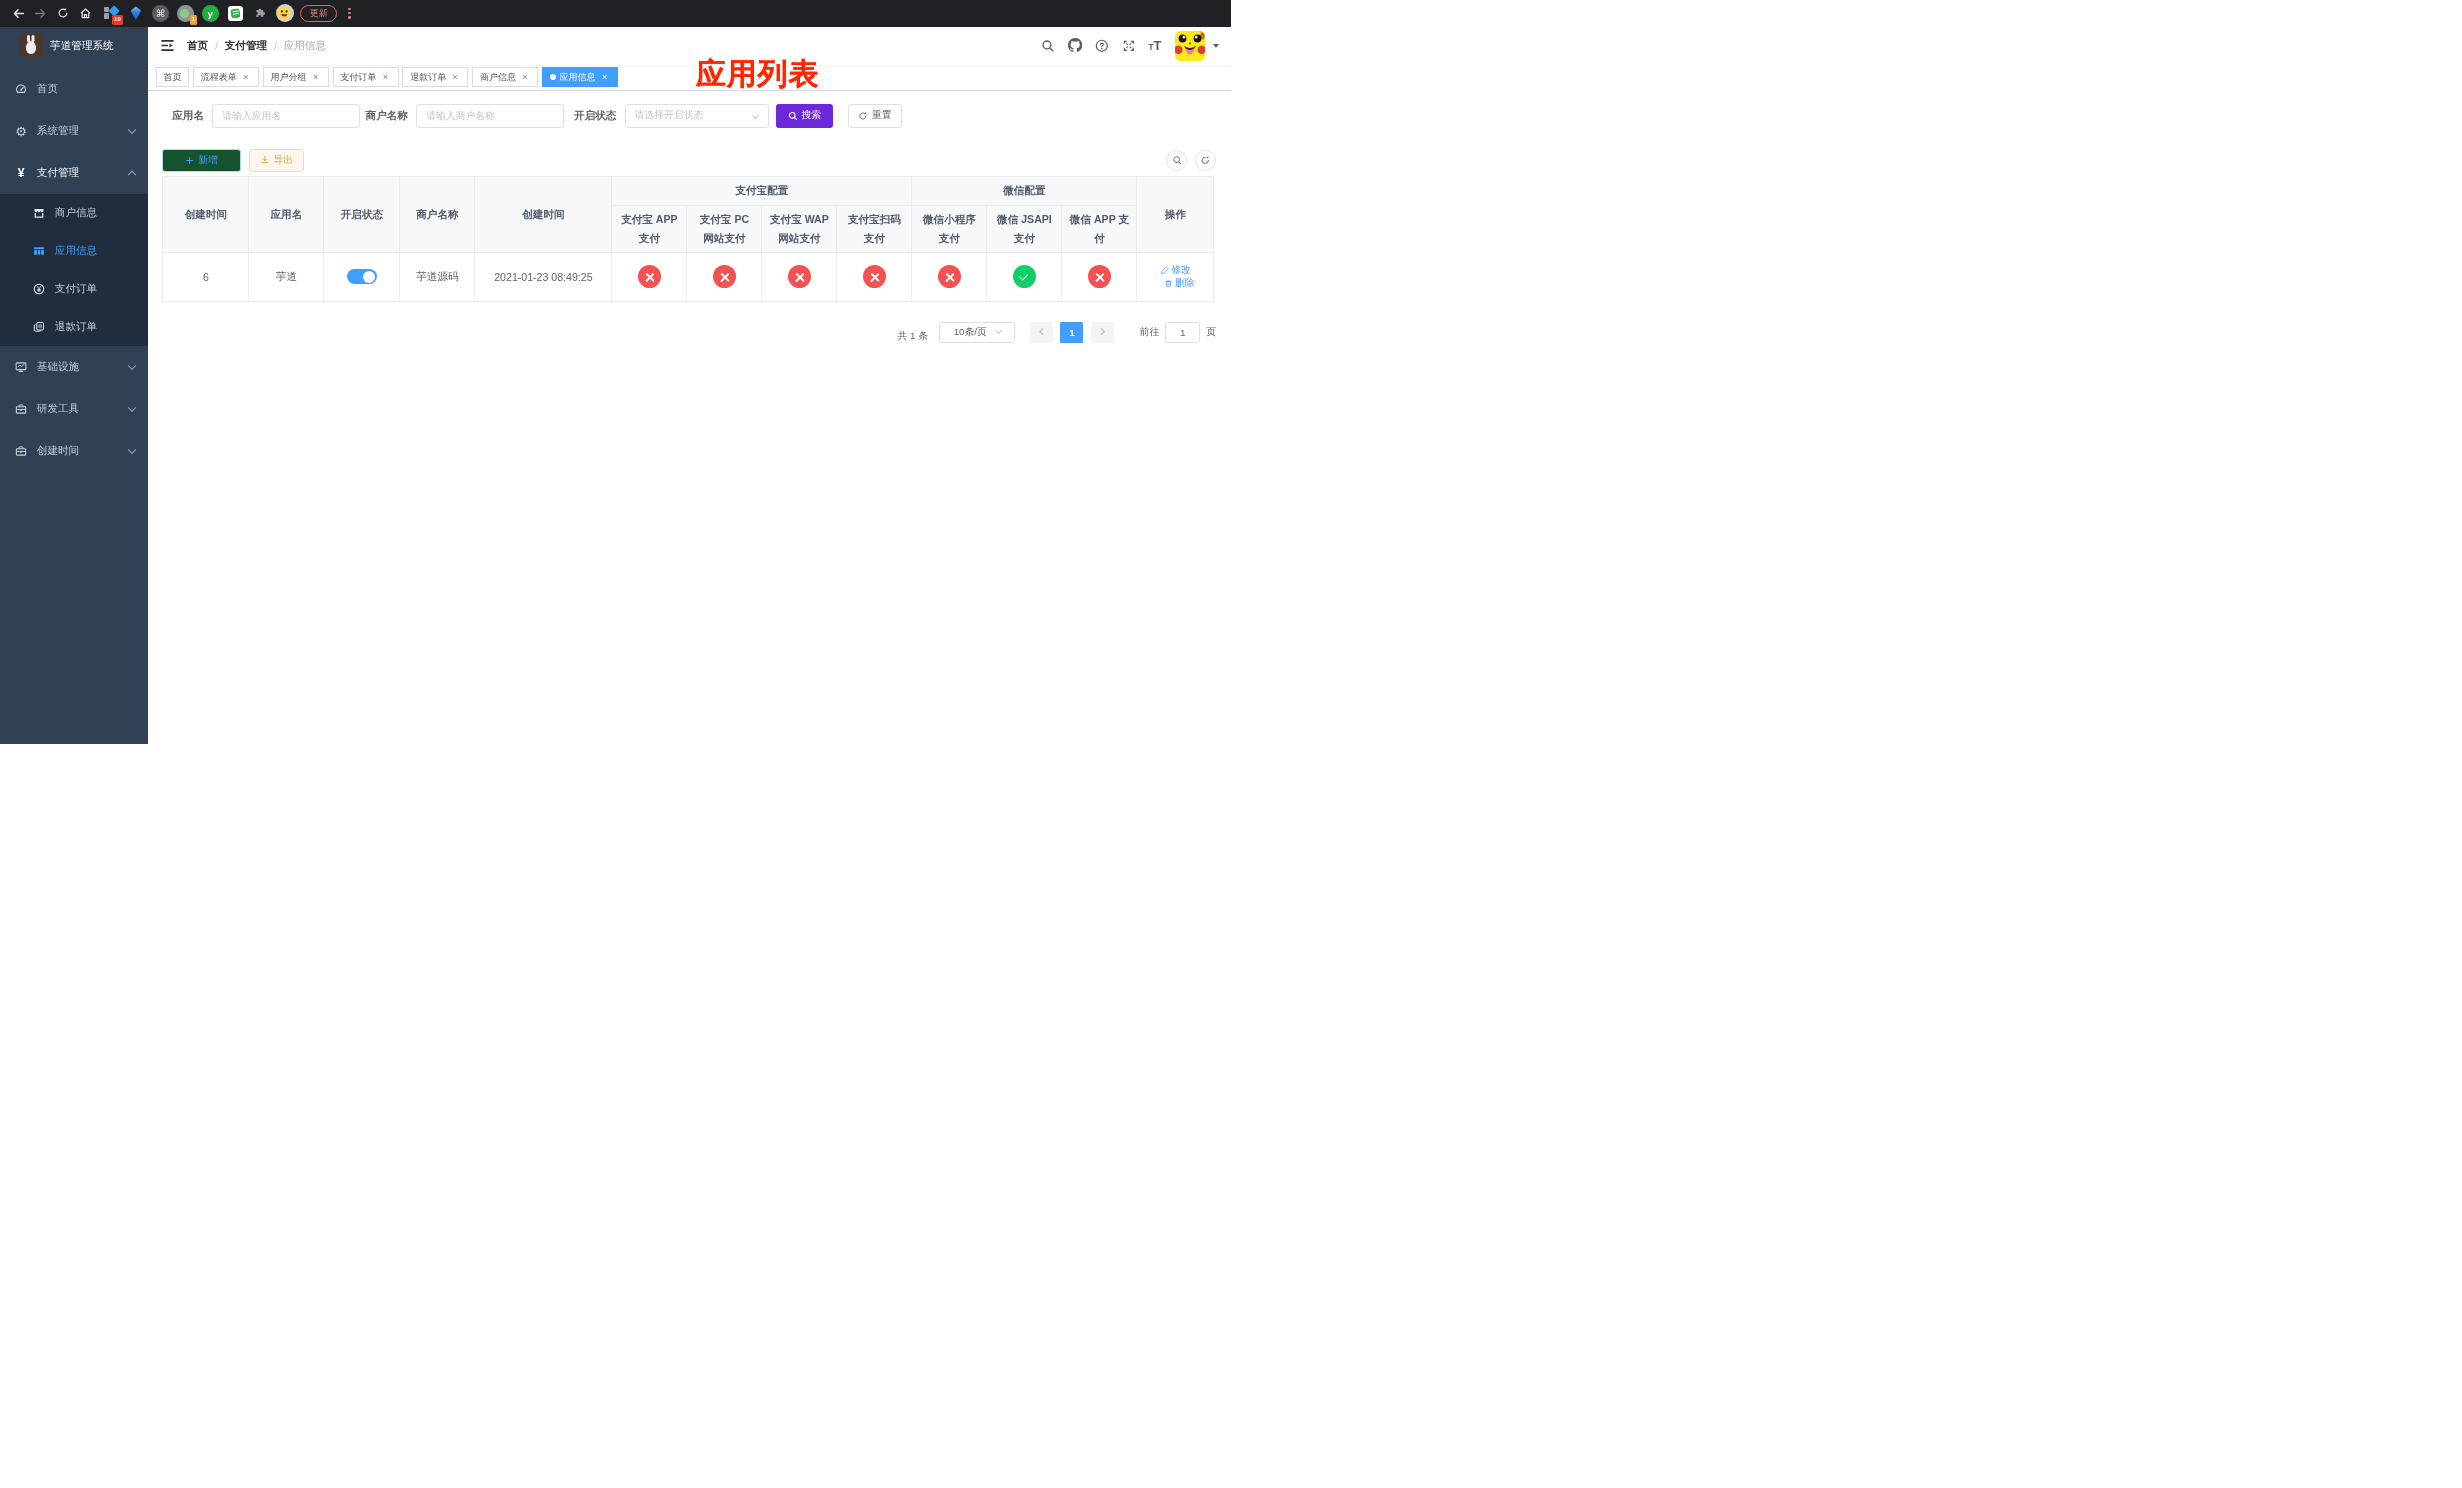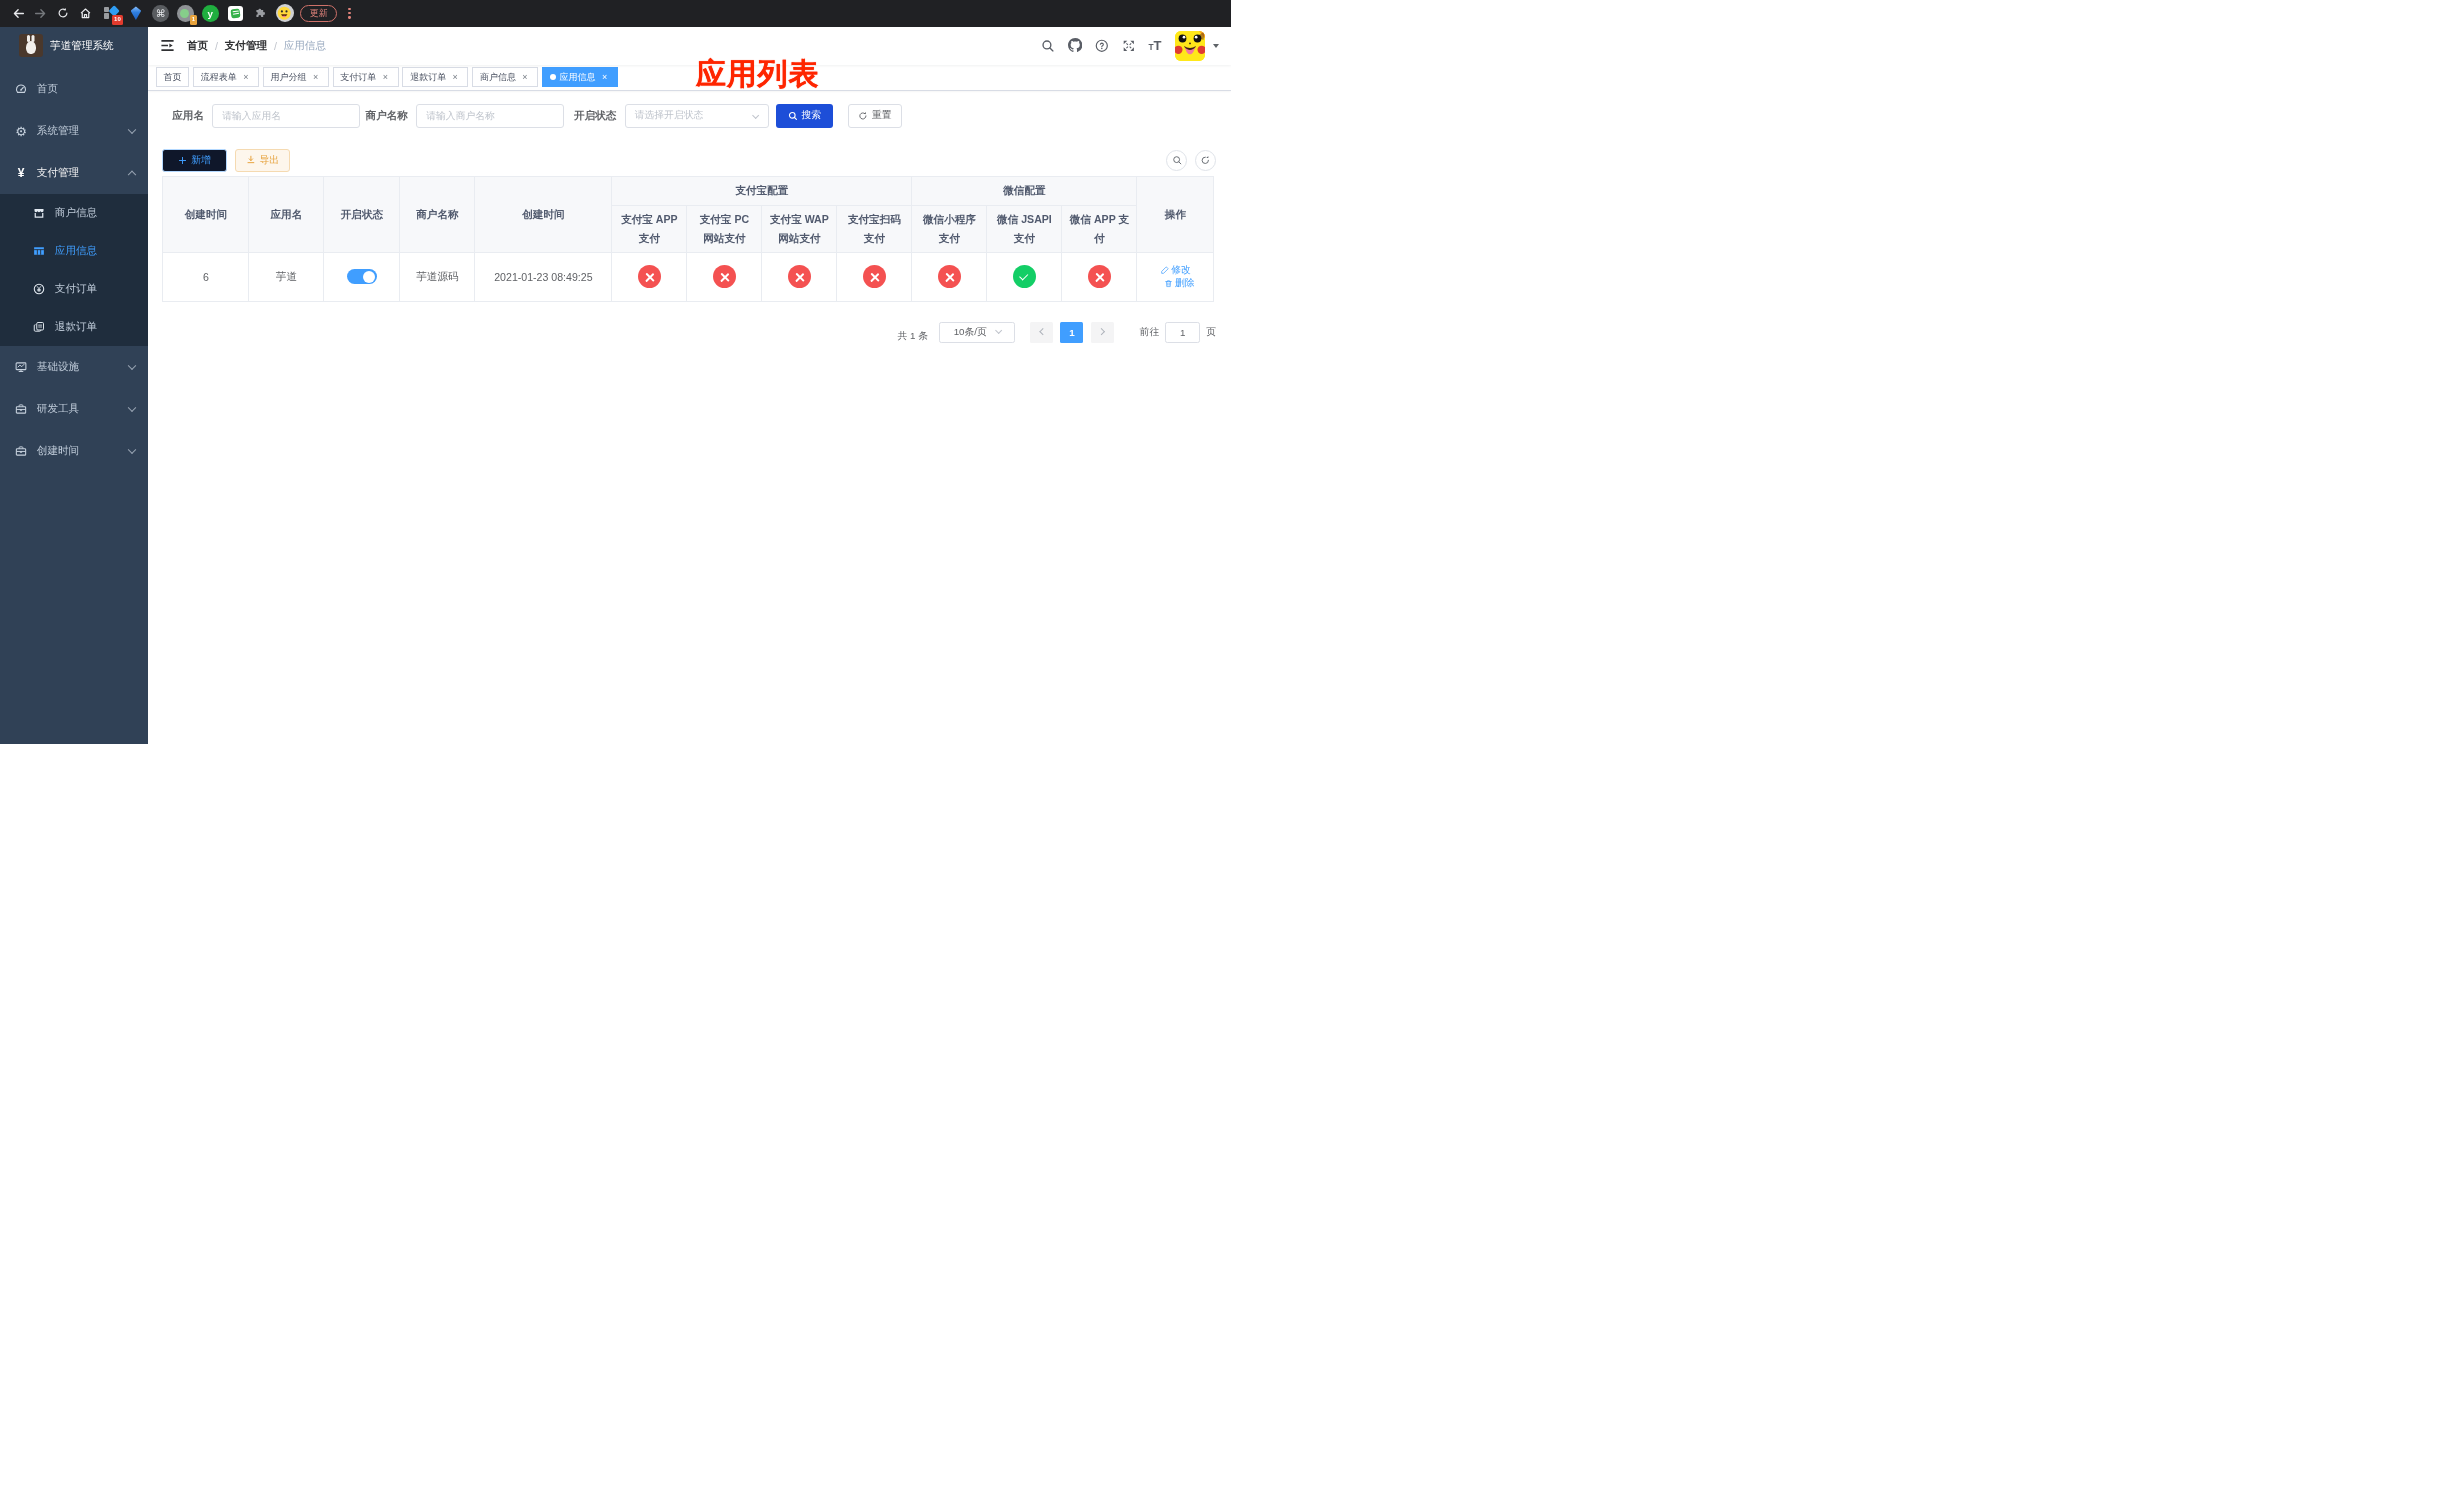--- a/index.html
+++ b/index.html
@@ -90,24 +90,24 @@
 .content{padding:13.6px 15px 0 14.4px}
 .filter-row{display:flex;align-items:center;padding-left:9.8px}
 .f-label{font-size:10.6px;font-weight:700;color:#606266;margin-right:8.3px;white-space:nowrap}
 .f-input{width:148px;height:23.5px;border:0.8px solid #dcdfe6;border-radius:3px;padding:0 9px;font-size:9.8px;color:#606266;font-family:inherit;outline:none}
 .f-input::placeholder{color:#bfc4cc}
 .f-gap{width:5.3px}
 .f-gap2{width:9.8px}
 .f-select{width:144px;height:23.5px;border:0.8px solid #dcdfe6;border-radius:3px;display:flex;align-items:center;padding:0 9px;color:#bfc4cc;font-size:9.8px;position:relative;cursor:pointer}
 .sel-caret{position:absolute;right:9px;top:8.3px;width:5.3px;height:5.3px;border-right:1px solid #c0c4cc;border-bottom:1px solid #c0c4cc;transform:rotate(45deg)}
 .btn{height:23.5px;border-radius:3px;font-size:9.8px;display:inline-flex;align-items:center;gap:3.8px;cursor:pointer;font-family:inherit;border:0.8px solid transparent;white-space:nowrap}
-.btn-search{background:#1d4ed8;color:#fff;padding:0 10.6px;margin-left:7.6px}
+.btn-search{background:#6d28d9;color:#fff;padding:0 10.6px;margin-left:7.6px}
 .btn-reset{background:#fff;color:#606266;border-color:#dcdfe6;padding:0 9.8px;margin-left:15px}
 .toolbar-row{margin-top:21px;display:flex;align-items:center}
-.btn-add{background:#0f172a;color:#409eff;border-color:#b3d8ff;padding:0 15px}
+.btn-add{background:#14532d;color:#409eff;border-color:#b3d8ff;padding:0 22px}
 .btn-export{background:#fdf6ec;color:#e6a23c;border-color:#f5dab1;padding:0 9.8px;margin-left:8.3px}
 .tool-circles{margin-left:auto;display:flex;gap:7.6px}
 .circle-btn{width:21px;height:21px;border:0.8px solid #dfe3e9;border-radius:50%;background:#fff;color:#5f646b;display:flex;align-items:center;justify-content:center;cursor:pointer}
 
 
 table{margin-top:3.8px;width:1052px;border-collapse:collapse;table-layout:fixed}
 th,td{border:0.8px solid #e9ecf1;text-align:center;vertical-align:middle}
 th{background:#f7f8fa;color:#515a6e;font-size:10.6px;font-weight:700;padding:3px 6px;line-height:19px}
 .th-group{height:29px}
 .th-sub{height:47px}

